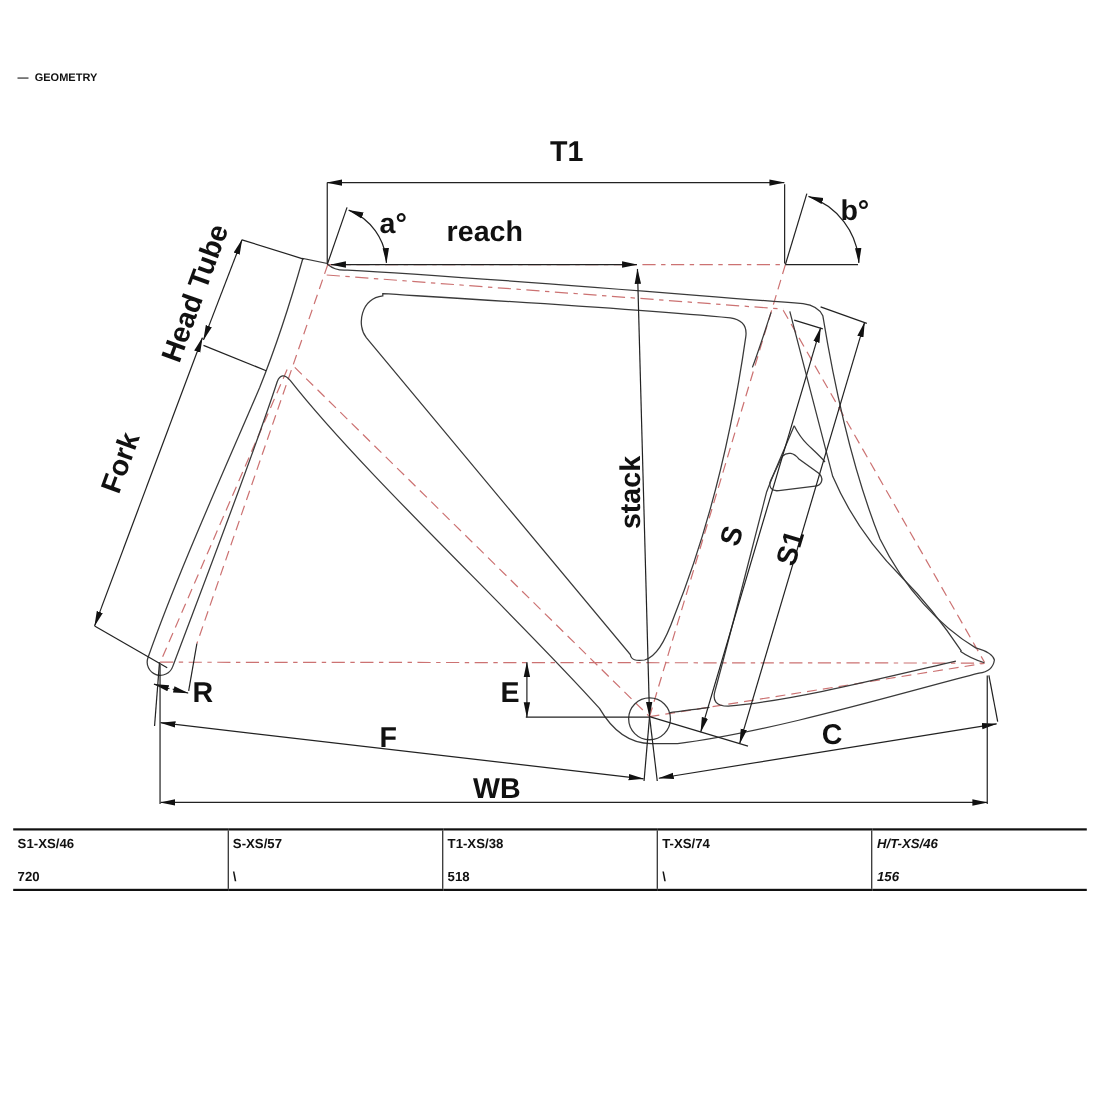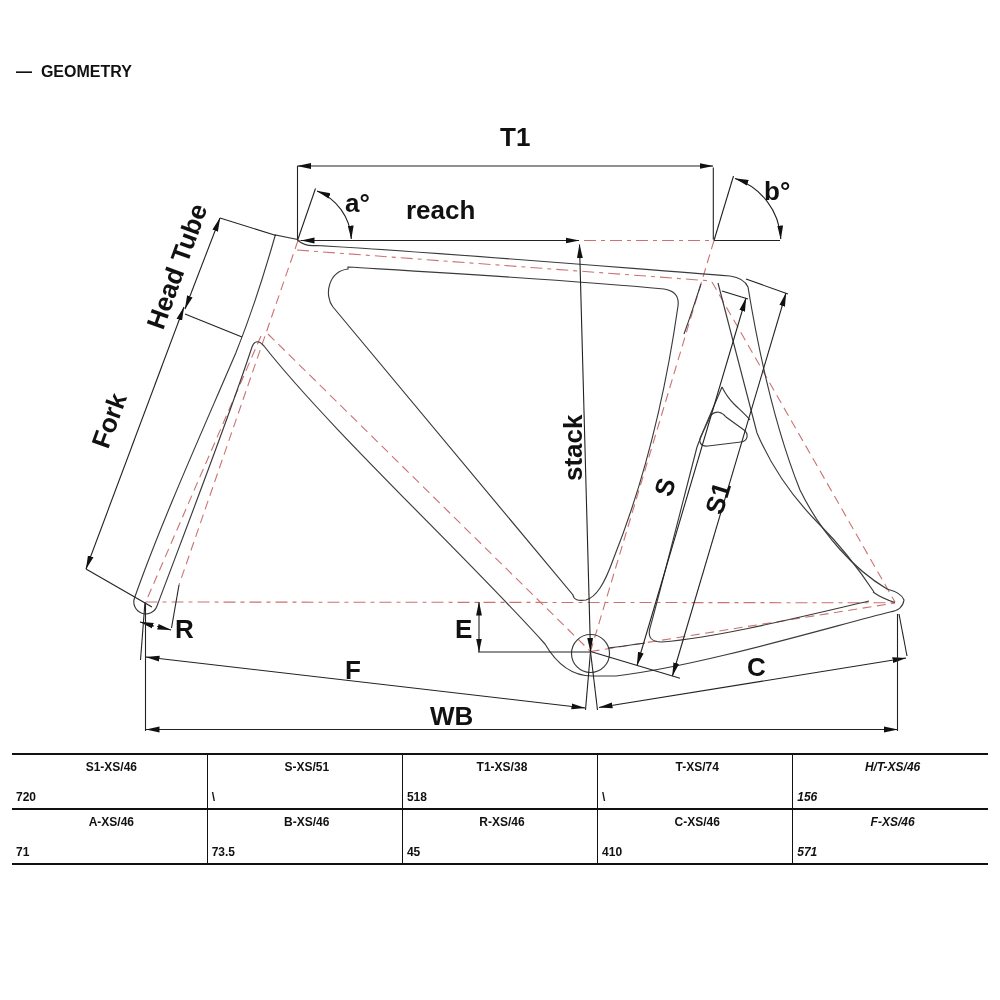--- a/index.html
+++ b/index.html
@@ -1,24 +1,24 @@
 <!DOCTYPE html>
 <html><head>
 <meta charset="utf-8">
 <style>
   html,body{margin:0;padding:0;background:#ffffff;}
   body{width:1000px;height:1000px;position:relative;font-family:"Liberation Sans",sans-serif;}
-  #hdr{position:absolute;left:16px;top:66px;font-weight:bold;font-size:16px;line-height:11px;color:#111;}
+  #hdr{position:absolute;left:16px;top:66px;font-weight:bold;font-size:10px;line-height:11px;color:#111;}
   #diag{position:absolute;left:0;top:0;}
   table.geo{position:absolute;left:12px;top:753px;width:976px;border-collapse:collapse;table-layout:fixed;}
   table.geo td{border-left:1.5px solid #111;border-right:1.5px solid #111;border-top:2px solid #111;border-bottom:2px solid #111;
     font-weight:bold;font-size:12px;line-height:12px;color:#111;padding:0;vertical-align:top;height:53px;overflow:hidden;}
   table.geo td:first-child{border-left:none;}
   table.geo td:last-child{border-right:none;font-style:italic;}
-  .lbl{padding:5.5px 0 0 4px;text-align:center;}
+  .lbl{padding:5.5px 0 0 4px;}
   .val{padding:18.5px 0 0 4px;}
 </style>
 </head>
 <body>
 <div id="hdr">—&nbsp;&nbsp;GEOMETRY</div>
 <svg id="diag" width="1000" height="760" viewBox="0 0 1000 760" fill="none">
 <defs>
  <marker id="ar" viewBox="0 0 14 8" refX="13.5" refY="4" markerWidth="14" markerHeight="8" markerUnits="userSpaceOnUse" orient="auto-start-reverse">
    <path d="M0,1.1 L14,4 L0,6.9 Z" fill="#111" stroke="none"></path>
  </marker>
@@ -144,52 +144,30 @@
 </g>
 </svg>
 <table class="geo">
  <tbody>
       <tr>
   <td>
           <div class="lbl">S1-XS/46</div>
           <div class="val">720</div>
         </td>
   <td>
-          <div class="lbl">S-XS/51</div>
+          <div class="lbl">S-XS/57</div>
           <div class="val">\</div>
         </td>
   <td>
           <div class="lbl">T1-XS/38</div>
           <div class="val">518</div>
         </td>
   <td>
           <div class="lbl">T-XS/74</div>
           <div class="val">\</div>
         </td>
   <td>
           <div class="lbl">H/T-XS/46</div>
           <div class="val">156</div>
         </td>
  </tr>
- <tr>
-  <td>
-          <div class="lbl">A-XS/46</div>
-          <div class="val">71</div>
-        </td>
-  <td>
-          <div class="lbl">B-XS/46</div>
-          <div class="val">73.5</div>
-        </td>
-  <td>
-          <div class="lbl">R-XS/46</div>
-          <div class="val">45</div>
-        </td>
-  <td>
-          <div class="lbl">C-XS/46</div>
-          <div class="val">410</div>
-        </td>
-  <td>
-          <div class="lbl">F-XS/46</div>
-          <div class="val">571</div>
-        </td>
- </tr>
 </tbody>
   </table>
 
 </body></html>

